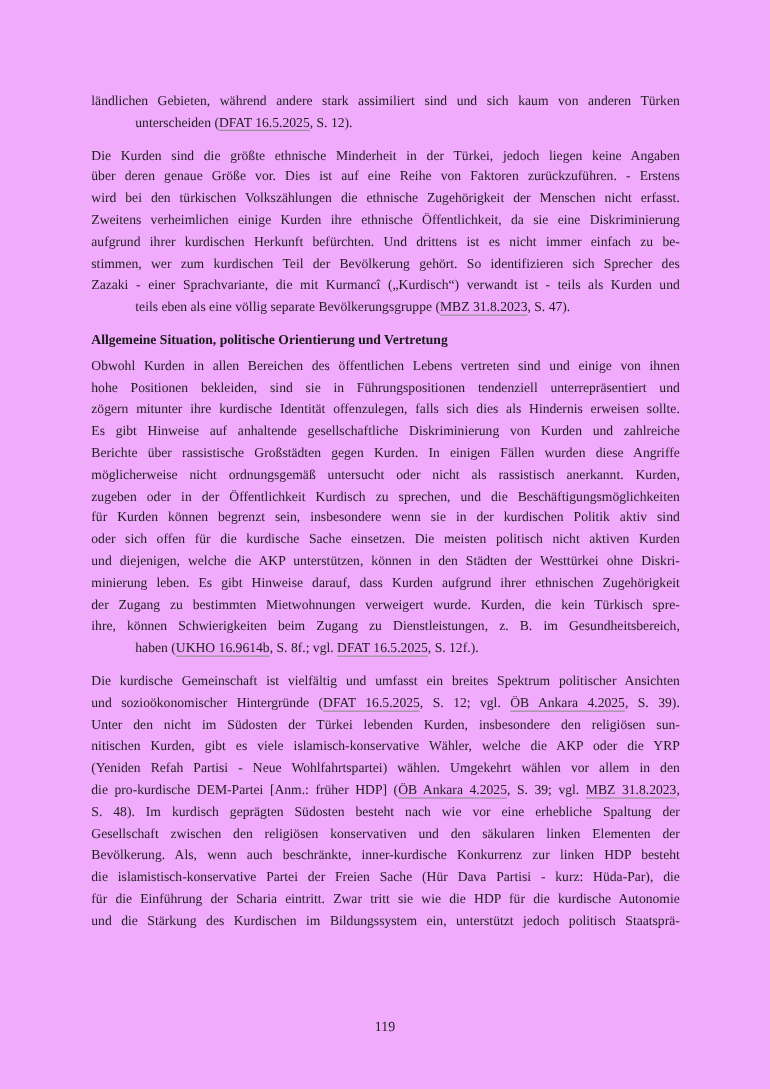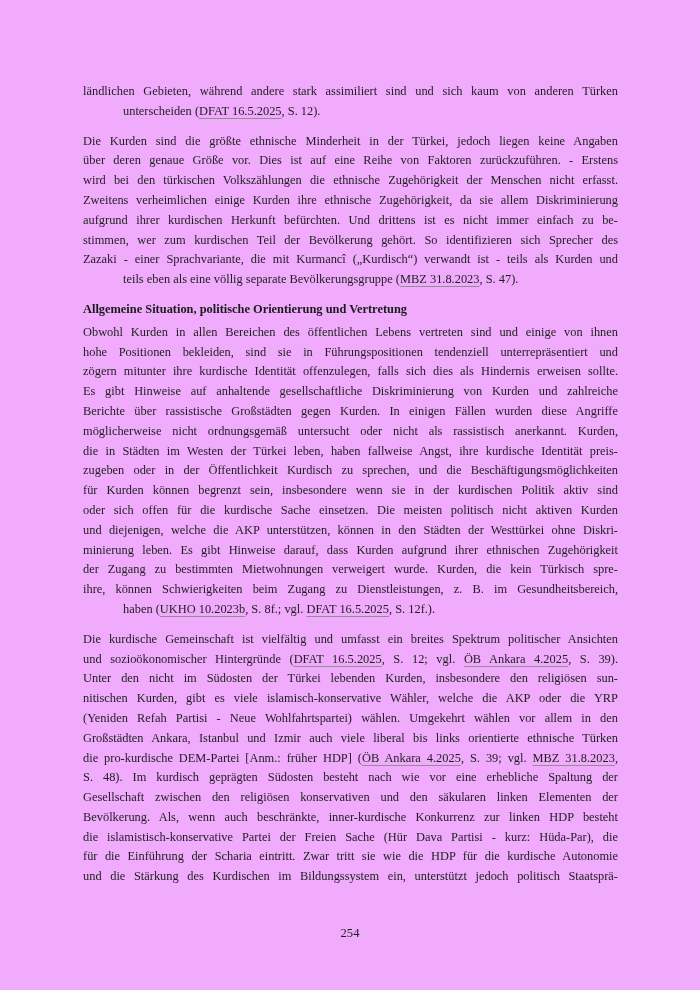--- a/index.html
+++ b/index.html
@@ -62,54 +62,52 @@
 <div class="page">
   <main class="content">
       <div class="para">
         <div class="tline"><span>ländlichen Gebieten, während andere stark assimiliert sind und sich kaum von anderen Türken</span></div>
         <div class="tline last"><span>unterscheiden (</span><span class="cite">DFAT 16.5.2025</span><span>, S. 12).</span></div>
       </div>
       <div class="para">
         <div class="tline"><span>Die Kurden sind die größte ethnische Minderheit in der Türkei, jedoch liegen keine Angaben</span></div>
         <div class="tline"><span>über deren genaue Größe vor. Dies ist auf eine Reihe von Faktoren zurückzuführen. - Erstens</span></div>
         <div class="tline"><span>wird bei den türkischen Volkszählungen die ethnische Zugehörigkeit der Menschen nicht erfasst.</span></div>
-        <div class="tline"><span>Zweitens verheimlichen einige Kurden ihre ethnische Zugehörigkeit, da sie allem Diskriminierung</span></div>
+        <div class="tline"><span>Zweitens verheimlichen einige Kurden ihre ethnische Öffentlichkeit, da sie eine Diskriminierung</span></div>
         <div class="tline"><span>aufgrund ihrer kurdischen Herkunft befürchten. Und drittens ist es nicht immer einfach zu be-</span></div>
         <div class="tline"><span>stimmen, wer zum kurdischen Teil der Bevölkerung gehört. So identifizieren sich Sprecher des</span></div>
         <div class="tline"><span>Zazaki - einer Sprachvariante, die mit Kurmancî („Kurdisch“) verwandt ist - teils als Kurden und</span></div>
         <div class="tline last"><span>teils eben als eine völlig separate Bevölkerungsgruppe (</span><span class="cite">MBZ 31.8.2023</span><span>, S. 47).</span></div>
       </div>
       <h2 class="heading">Allgemeine Situation, politische Orientierung und Vertretung</h2>
       <div class="para">
         <div class="tline"><span>Obwohl Kurden in allen Bereichen des öffentlichen Lebens vertreten sind und einige von ihnen</span></div>
         <div class="tline"><span>hohe Positionen bekleiden, sind sie in Führungspositionen tendenziell unterrepräsentiert und</span></div>
         <div class="tline"><span>zögern mitunter ihre kurdische Identität offenzulegen, falls sich dies als Hindernis erweisen sollte.</span></div>
         <div class="tline"><span>Es gibt Hinweise auf anhaltende gesellschaftliche Diskriminierung von Kurden und zahlreiche</span></div>
         <div class="tline"><span>Berichte über rassistische Großstädten gegen Kurden. In einigen Fällen wurden diese Angriffe</span></div>
         <div class="tline"><span>möglicherweise nicht ordnungsgemäß untersucht oder nicht als rassistisch anerkannt. Kurden,</span></div>
-        <div class="tline"><span>die in Städten im Westen der Türkei leben, haben fallweise Angst, ihre kurdische Identität preis-</span></div>
         <div class="tline"><span>zugeben oder in der Öffentlichkeit Kurdisch zu sprechen, und die Beschäftigungsmöglichkeiten</span></div>
         <div class="tline"><span>für Kurden können begrenzt sein, insbesondere wenn sie in der kurdischen Politik aktiv sind</span></div>
         <div class="tline"><span>oder sich offen für die kurdische Sache einsetzen. Die meisten politisch nicht aktiven Kurden</span></div>
         <div class="tline"><span>und diejenigen, welche die AKP unterstützen, können in den Städten der Westtürkei ohne Diskri-</span></div>
         <div class="tline"><span>minierung leben. Es gibt Hinweise darauf, dass Kurden aufgrund ihrer ethnischen Zugehörigkeit</span></div>
         <div class="tline"><span>der Zugang zu bestimmten Mietwohnungen verweigert wurde. Kurden, die kein Türkisch spre-</span></div>
         <div class="tline"><span>ihre, können Schwierigkeiten beim Zugang zu Dienstleistungen, z. B. im Gesundheitsbereich,</span></div>
-        <div class="tline last"><span>haben (</span><span class="cite">UKHO 10.2023b</span><span>, S. 8f.; vgl. </span><span class="cite">DFAT 16.5.2025</span><span>, S. 12f.).</span></div>
+        <div class="tline last"><span>haben (</span><span class="cite">UKHO 16.9614b</span><span>, S. 8f.; vgl. </span><span class="cite">DFAT 16.5.2025</span><span>, S. 12f.).</span></div>
       </div>
       <div class="para">
         <div class="tline"><span>Die kurdische Gemeinschaft ist vielfältig und umfasst ein breites Spektrum politischer Ansichten</span></div>
         <div class="tline"><span>und sozioökonomischer Hintergründe (</span><span class="cite">DFAT 16.5.2025</span><span>, S. 12; vgl. </span><span class="cite">ÖB Ankara 4.2025</span><span>, S. 39).</span></div>
         <div class="tline"><span>Unter den nicht im Südosten der Türkei lebenden Kurden, insbesondere den religiösen sun-</span></div>
         <div class="tline"><span>nitischen Kurden, gibt es viele islamisch-konservative Wähler, welche die AKP oder die YRP</span></div>
         <div class="tline"><span>(Yeniden Refah Partisi - Neue Wohlfahrtspartei) wählen. Umgekehrt wählen vor allem in den</span></div>
-        <div class="tline"><span>Großstädten Ankara, Istanbul und Izmir auch viele liberal bis links orientierte ethnische Türken</span></div>
         <div class="tline"><span>die pro-kurdische DEM-Partei [Anm.: früher HDP] (</span><span class="cite">ÖB Ankara 4.2025</span><span>, S. 39; vgl. </span><span class="cite">MBZ 31.8.2023</span><span>,</span></div>
         <div class="tline"><span>S. 48). Im kurdisch geprägten Südosten besteht nach wie vor eine erhebliche Spaltung der</span></div>
         <div class="tline"><span>Gesellschaft zwischen den religiösen konservativen und den säkularen linken Elementen der</span></div>
         <div class="tline"><span>Bevölkerung. Als, wenn auch beschränkte, inner-kurdische Konkurrenz zur linken HDP besteht</span></div>
         <div class="tline"><span>die islamistisch-konservative Partei der Freien Sache (Hür Dava Partisi - kurz: Hüda-Par), die</span></div>
         <div class="tline"><span>für die Einführung der Scharia eintritt. Zwar tritt sie wie die HDP für die kurdische Autonomie</span></div>
         <div class="tline"><span>und die Stärkung des Kurdischen im Bildungssystem ein, unterstützt jedoch politisch Staatsprä-</span></div>
       </div>
     </main>
-  <div class="pagenum">254</div>
+  <div class="pagenum">119</div>
 </div>
 
 </body></html>

